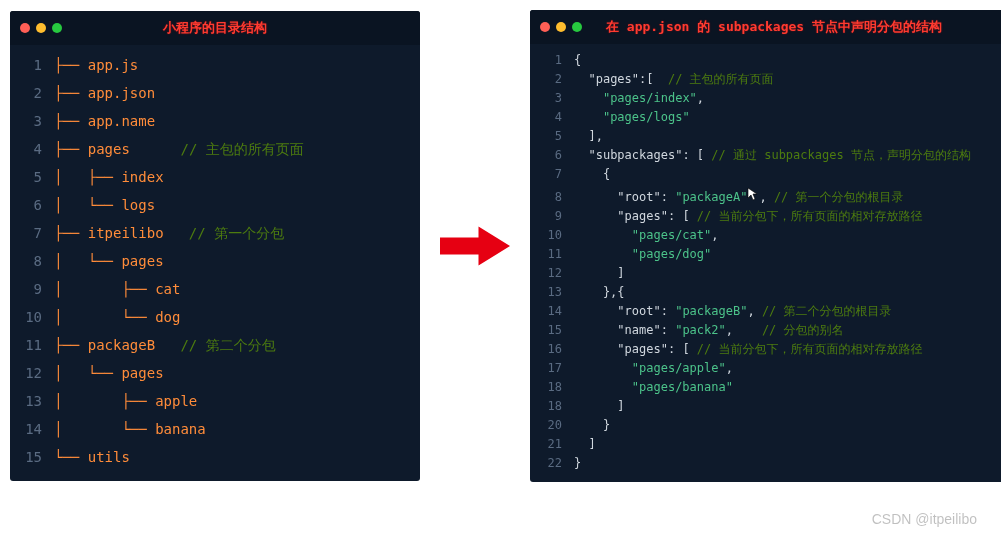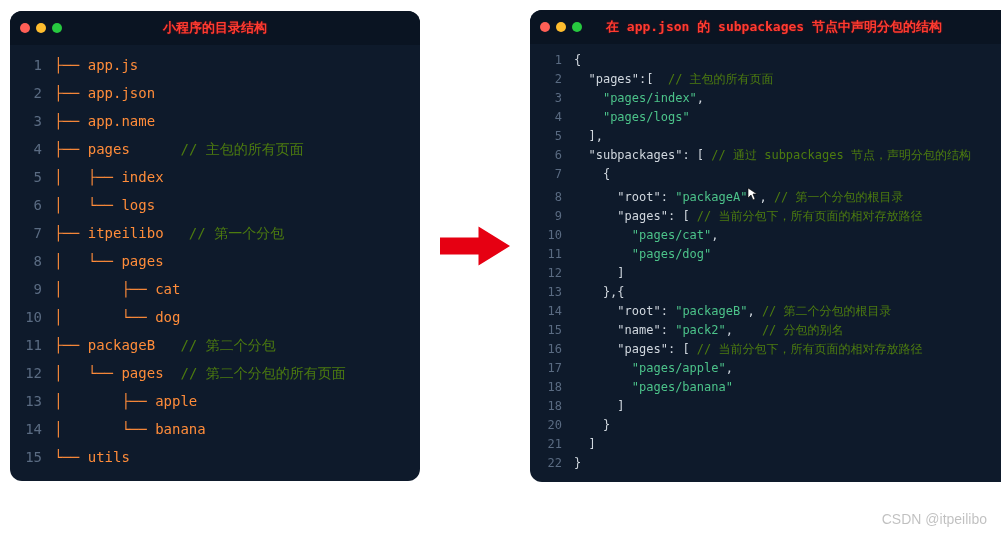--- a/index.html
+++ b/index.html
@@ -13,21 +13,21 @@
     box-sizing: border-box;
     position: relative;
   }
   .wrap {
     display: flex;
     align-items: center;
     gap: 20px;
   }
   .panel {
     background: #0e1a2b;
-    border-radius: 12px;
+    border-radius: 3px;
     color: #d0d7de;
     overflow: hidden;
     flex: 0 0 auto;
   }
   .panel.left  { width: 410px; }
   .panel.right { width: 488px; }
   .titlebar {
     display: flex;
     align-items: center;
     padding: 6px 10px;
@@ -76,21 +76,21 @@
   .tok-key    { color: #d0d7de; }
   .tok-str    { color: #4cc38a; }
   .arrow {
     width: 90px;
     display: flex;
     justify-content: center;
   }
   .arrow svg { width: 70px; height: 50px; }
   .watermark {
     position: absolute;
-    right: 14px;
+    right: 24px;
     bottom: 6px;
     color: rgba(0,0,0,.25);
     font-size: 14px;
     font-family: sans-serif;
   }
   .cursor {
     display:inline-block;
     vertical-align: middle;
   }
 </style>
@@ -113,21 +113,21 @@
         <div class="line"><span class="gutter">2</span><span class="tok-tree">├── </span><span class="tok-file">app.json</span></div>
         <div class="line"><span class="gutter">3</span><span class="tok-tree">├── </span><span class="tok-file">app.name</span></div>
         <div class="line"><span class="gutter">4</span><span class="tok-tree">├── </span><span class="tok-file">pages</span><span class="tok-comment">      // 主包的所有页面</span></div>
         <div class="line"><span class="gutter">5</span><span class="tok-tree">│   ├── </span><span class="tok-file">index</span></div>
         <div class="line"><span class="gutter">6</span><span class="tok-tree">│   └── </span><span class="tok-file">logs</span></div>
         <div class="line"><span class="gutter">7</span><span class="tok-tree">├── </span><span class="tok-file">itpeilibo</span><span class="tok-comment">   // 第一个分包</span></div>
         <div class="line"><span class="gutter">8</span><span class="tok-tree">│   └── </span><span class="tok-file">pages</span></div>
         <div class="line"><span class="gutter">9</span><span class="tok-tree">│       ├── </span><span class="tok-file">cat</span></div>
         <div class="line"><span class="gutter">10</span><span class="tok-tree">│       └── </span><span class="tok-file">dog</span></div>
         <div class="line"><span class="gutter">11</span><span class="tok-tree">├── </span><span class="tok-file">packageB</span><span class="tok-comment">   // 第二个分包</span></div>
-        <div class="line"><span class="gutter">12</span><span class="tok-tree">│   └── </span><span class="tok-file">pages</span><span class="tok-comment">  // 第二个分包的所有页面</span></div>
+        <div class="line"><span class="gutter">12</span><span class="tok-tree">│   └── </span><span class="tok-file">pages</span></div>
         <div class="line"><span class="gutter">13</span><span class="tok-tree">│       ├── </span><span class="tok-file">apple</span></div>
         <div class="line"><span class="gutter">14</span><span class="tok-tree">│       └── </span><span class="tok-file">banana</span></div>
         <div class="line"><span class="gutter">15</span><span class="tok-tree">└── </span><span class="tok-file">utils</span></div>
       </div>
   </div>
 
   <div class="arrow">
     <svg viewBox="0 0 100 60">
       <polygon points="0,18 55,18 55,2 100,30 55,58 55,42 0,42" fill="#e60012"></polygon>
     </svg>

